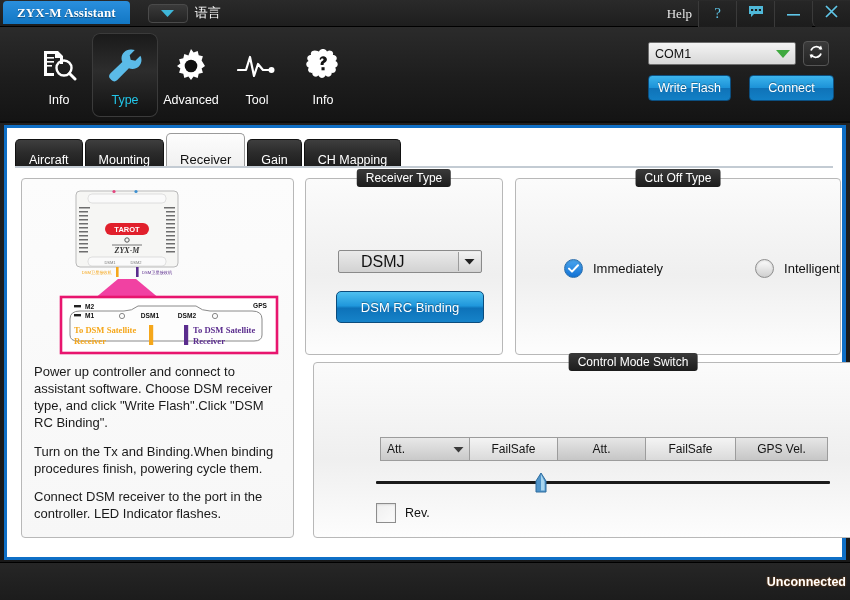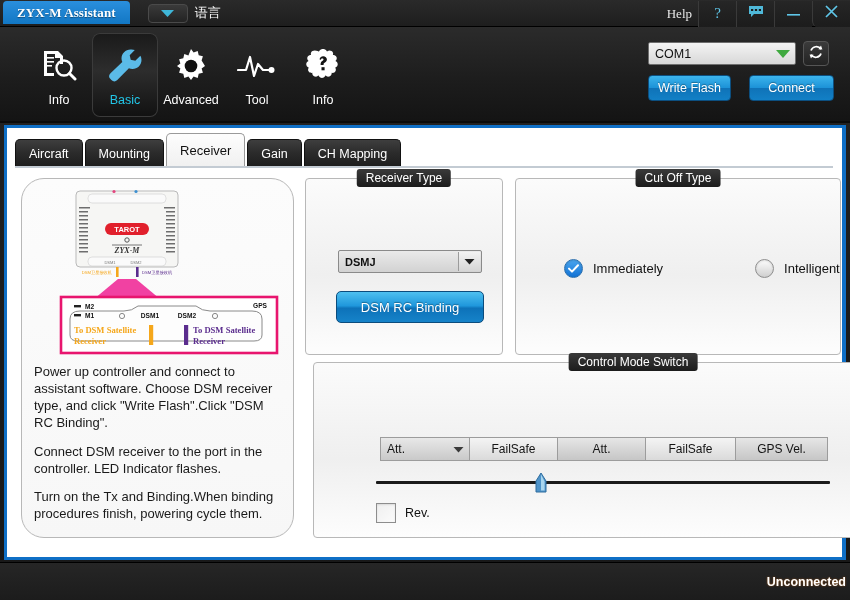--- a/index.html
+++ b/index.html
@@ -109,24 +109,24 @@
   .content {
     width: 100%; height: 100%;
     background: #fff;
     position: relative;
   }
   .tabstrip {
     position: absolute; left: 8px; top: 5px; height: 34px;
     display: flex; align-items: flex-end; gap: 2px;
   }
   .tab {
-    height: 28px; padding: 8px 13px; border-radius: 5px 5px 0 0;
+    height: 28px; padding: 0 13px; border-radius: 5px 5px 0 0;
     background: linear-gradient(180deg,#3e3e3e 0%,#2b2b2b 48%,#1d1d1d 100%);
     color: #fff; font-size: 12.5px;
-    display: flex; align-items: center;
+    display: flex; align-items: flex-end;
     border: 1px solid #111; border-bottom: none;
   }
   .tab.sel {
     height: 34px; background: linear-gradient(180deg,#fdfdfd 0%,#f0f0f0 100%);
     color: #111; border: 1px solid #9a9a9a; border-bottom: none;
     font-size: 13px;
   }
   .tab-underline {
     position: absolute; left: 8px; top: 38px; width: 818px; height: 2px;
     background: #c3cbd3;
@@ -141,34 +141,34 @@
   }
   .panel-title {
     position: absolute; top: -10px; left: 50%; transform: translateX(-50%);
     background: linear-gradient(180deg,#3a3a3a 0%,#1c1c1c 100%);
     color: #fff; font-size: 12px; padding: 2px 9px; border-radius: 3px;
     white-space: nowrap;
   }
 
   
   #pane-left { left: 6px; top: 8px; width: 273px; height: 360px;
-    background: linear-gradient(180deg,#fcfcfc 0%,#f7f7f7 100%); border-radius: 23px; }
+    background: linear-gradient(180deg,#fcfcfc 0%,#f7f7f7 100%); }
   .diagram { position: absolute; left: 10px; top: 8px; width: 252px; height: 168px; }
   .instr { position: absolute; left: 12px; top: 184px; right: 10px;
     font-size: 13px; color: #1a1a1a; line-height: 1.32; }
   .instr p { margin-bottom: 11px; }
 
   
   #pane-rx { left: 290px; top: 8px; width: 198px; height: 177px; }
   .rx-select {
     position: absolute; left: 32px; top: 71px; width: 144px; height: 23px;
     background: linear-gradient(180deg,#eaeaea 0%,#d2d2d2 100%);
     border: 1px solid #8a8a8a; border-radius: 2px; display: flex; align-items: center;
   }
-  .rx-select .val { font-size: 11px; color: #111; padding-left: 6px; font-weight: bold; }
+  .rx-select .val { font-size: 16px; color: #111; padding-left: 22px; }
   .rx-select .arw {
     position: absolute; right: 1px; top: 1px; width: 22px; height: 19px;
     background: linear-gradient(180deg,#f2f2f2 0%,#d6d6d6 100%);
     border-left: 1px solid #9b9b9b;
     display: flex; align-items: center; justify-content: center;
   }
   .rx-bind {
     position: absolute; left: 30px; top: 112px; width: 148px; height: 32px;
     border-radius: 5px; border: 1px solid #0b4c7d;
     background: linear-gradient(180deg,#4ec0f0 0%,#1f97dc 46%,#0d72b9 54%,#1683c9 100%);
@@ -305,21 +305,21 @@
         </span>
         <span class="lbl">Info</span>
       </div>
 
       <div class="tool active">
         <span class="ic">
           <svg width="34" height="36" viewBox="0 0 34 36">
             <path d="M22.5 1.5c-5 0-9 4-9 9 0 1.3.3 2.5.8 3.6L2.5 25.2a4.2 4.2 0 0 0 0 5.9l.9.9a4.2 4.2 0 0 0 5.9 0L20.9 20.2c1.1.5 2.3.8 3.6.8 5 0 9-4 9-9 0-1.6-.4-3-1.1-4.3l-5.1 5.1-4.6-1-1-4.6 5.1-5.1A8.9 8.9 0 0 0 22.5 1.5z" fill="#5bbbe8"></path>
           </svg>
         </span>
-        <span class="lbl">Basic</span>
+        <span class="lbl">Type</span>
       </div>
 
       <div class="tool">
         <span class="ic">
           <svg width="36" height="36" viewBox="0 0 36 36">
             <path d="M18 1l2.6 3.4 4.1-1.3 1 4.2 4.2 1-1.3 4.1L32 18l-3.4 2.6 1.3 4.1-4.2 1-1 4.2-4.1-1.3L18 32l-2.6-3.4-4.1 1.3-1-4.2-4.2-1 1.3-4.1L4 18l3.4-2.6-1.3-4.1 4.2-1 1-4.2 4.1 1.3z" fill="#fff"></path>
             <circle cx="18" cy="18" r="6.3" fill="#101010"></circle>
           </svg>
         </span>
         <span class="lbl">Advanced</span>
@@ -467,22 +467,22 @@
             <rect x="117" y="138" width="4.2" height="20" fill="#f5a71b"></rect>
             <rect x="152" y="138" width="4.2" height="20" fill="#5b2d8e"></rect>
             <text x="42" y="146" font-family="Liberation Serif, serif" font-size="8.6" font-weight="bold" fill="#f5a71b">To DSM Satellite</text>
             <text x="42" y="157" font-family="Liberation Serif, serif" font-size="8.6" font-weight="bold" fill="#f5a71b">Receiver</text>
             <text x="161" y="146" font-family="Liberation Serif, serif" font-size="8.6" font-weight="bold" fill="#5b2d8e">To DSM Satellite</text>
             <text x="161" y="157" font-family="Liberation Serif, serif" font-size="8.6" font-weight="bold" fill="#5b2d8e">Receiver</text>
           </svg>
         </div>
         <div class="instr">
           <p>Power up controller and connect to assistant software. Choose DSM receiver type, and click "Write Flash".Click "DSM RC Binding".</p>
+          <p>Turn on the Tx and Binding.When binding procedures finish, powering cycle them.</p>
           <p>Connect DSM receiver to the port in the controller. LED Indicator flashes.</p>
-          <p>Turn on the Tx and Binding.When binding procedures finish, powering cycle them.</p>
         </div>
       </div>
 
       <div class="panel" id="pane-rx">
         <div class="panel-title">Receiver Type</div>
         <div class="rx-select">
           <span class="val">DSMJ</span>
           <span class="arw">
             <svg width="11" height="7" viewBox="0 0 11 7">
                   <polygon points="0.5,1 10.5,1 5.5,6.5" fill="#222"></polygon>

